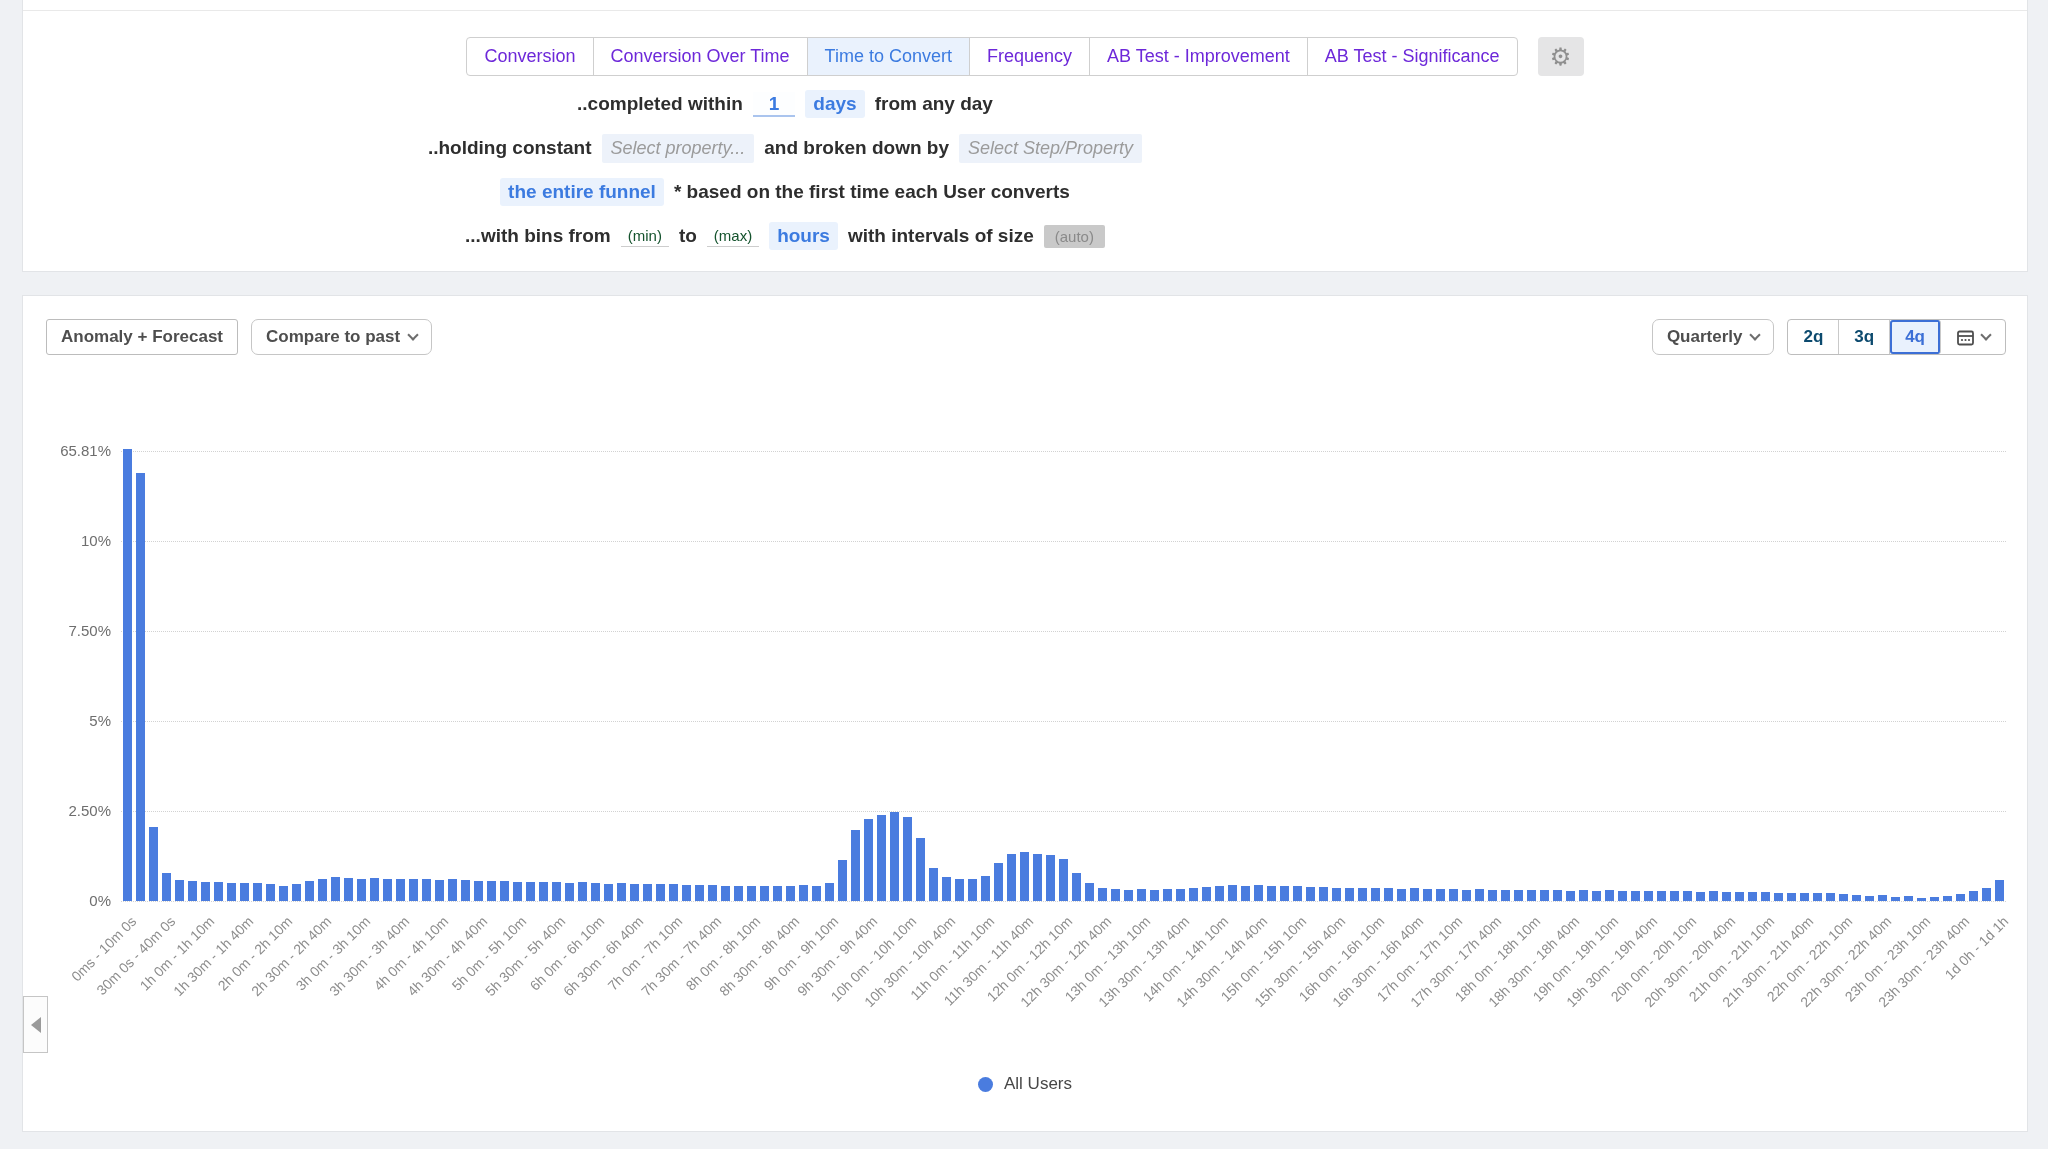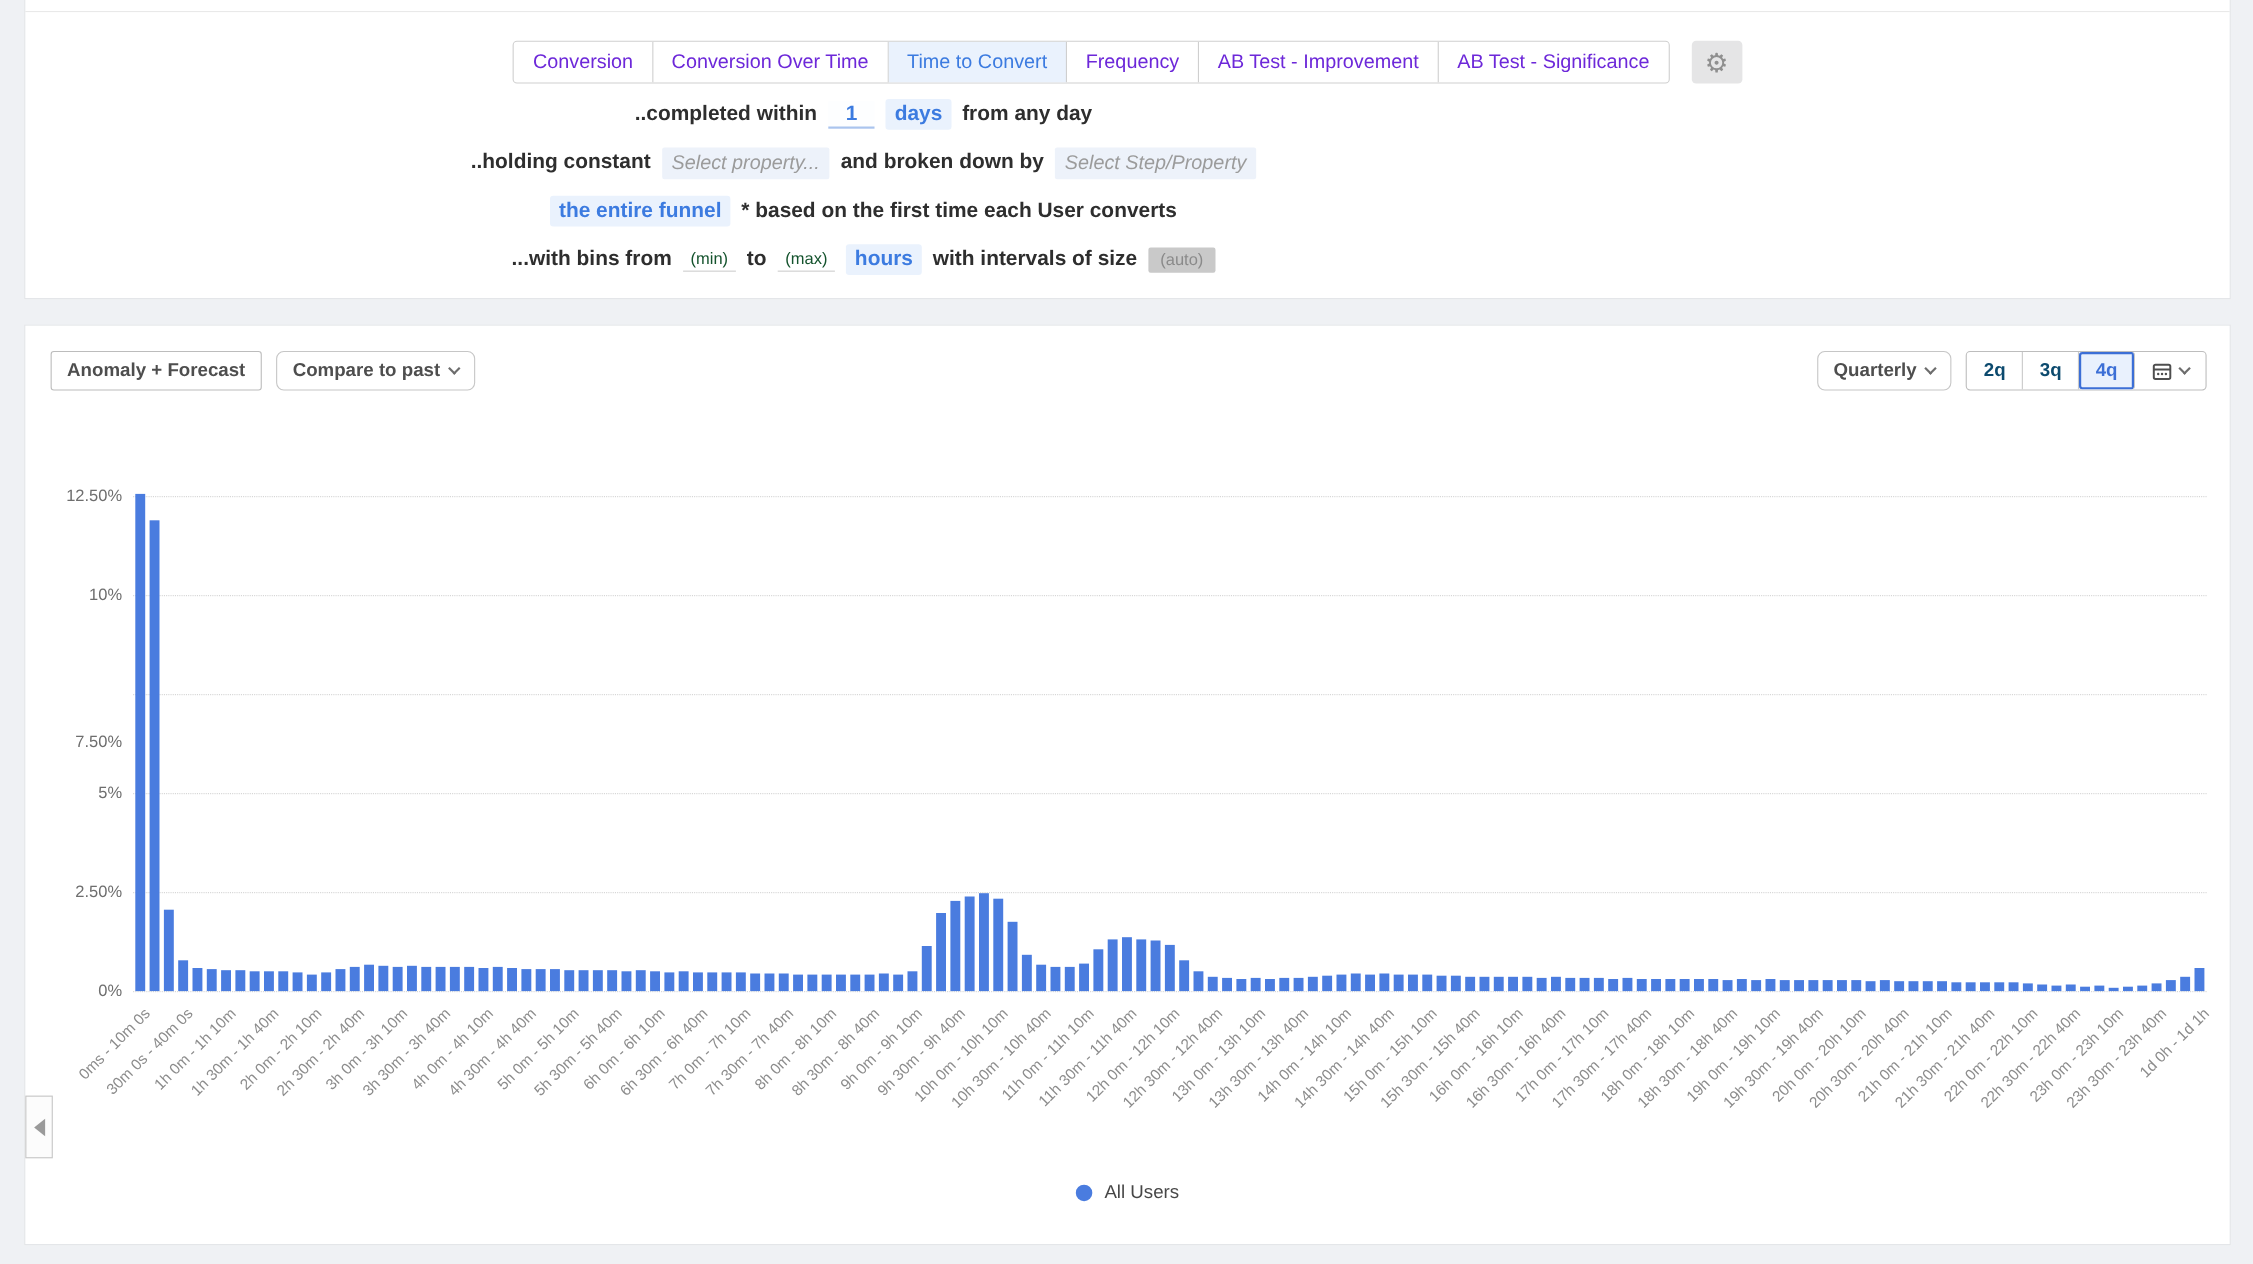--- a/index.html
+++ b/index.html
@@ -133,25 +133,25 @@
               <circle cx="13" cy="12" r="1.1" fill="#4e4e4e"></circle>
             </svg>
             <span class="chev"></span>
           </div>
         </div>
     </div>
   </div>
 
   <div id="plot-area">
       <div class="gridline" style="top: 5px;"></div>
-      <div class="ytick" style="top: -4px; left: -96px;">12.50%</div>
+      <div class="ytick" style="top: -4px; left: -96px;">65.81%</div>
       <div class="gridline" style="top: 95px;"></div>
       <div class="ytick" style="top: 86px; left: -96px;">10%</div>
       <div class="gridline" style="top: 185px;"></div>
-      <div class="ytick" style="top: 176px; left: -96px; margin-top: 44px;">7.50%</div>
+      <div class="ytick" style="top: 176px; left: -96px;">7.50%</div>
       <div class="gridline" style="top: 275px;"></div>
       <div class="ytick" style="top: 266px; left: -96px;">5%</div>
       <div class="gridline" style="top: 365px;"></div>
       <div class="ytick" style="top: 356px; left: -96px;">2.50%</div>
       <div class="gridline" style="top: 455px;"></div>
       <div class="ytick" style="top: 446px; left: -96px;">0%</div>
       <div class="bar" title="12.55%" style="left: 2px; height: 451.8px; background: rgb(74, 124, 223);"></div>
       <div class="bar" title="11.9%" style="left: 15px; height: 428.4px; background: rgb(74, 124, 223);"></div>
       <div class="bar" title="2.05%" style="left: 28px; height: 73.8px; background: rgb(74, 124, 223);"></div>
       <div class="bar" title="0.78%" style="left: 41px; height: 28.1px; background: rgb(74, 124, 223);"></div>

